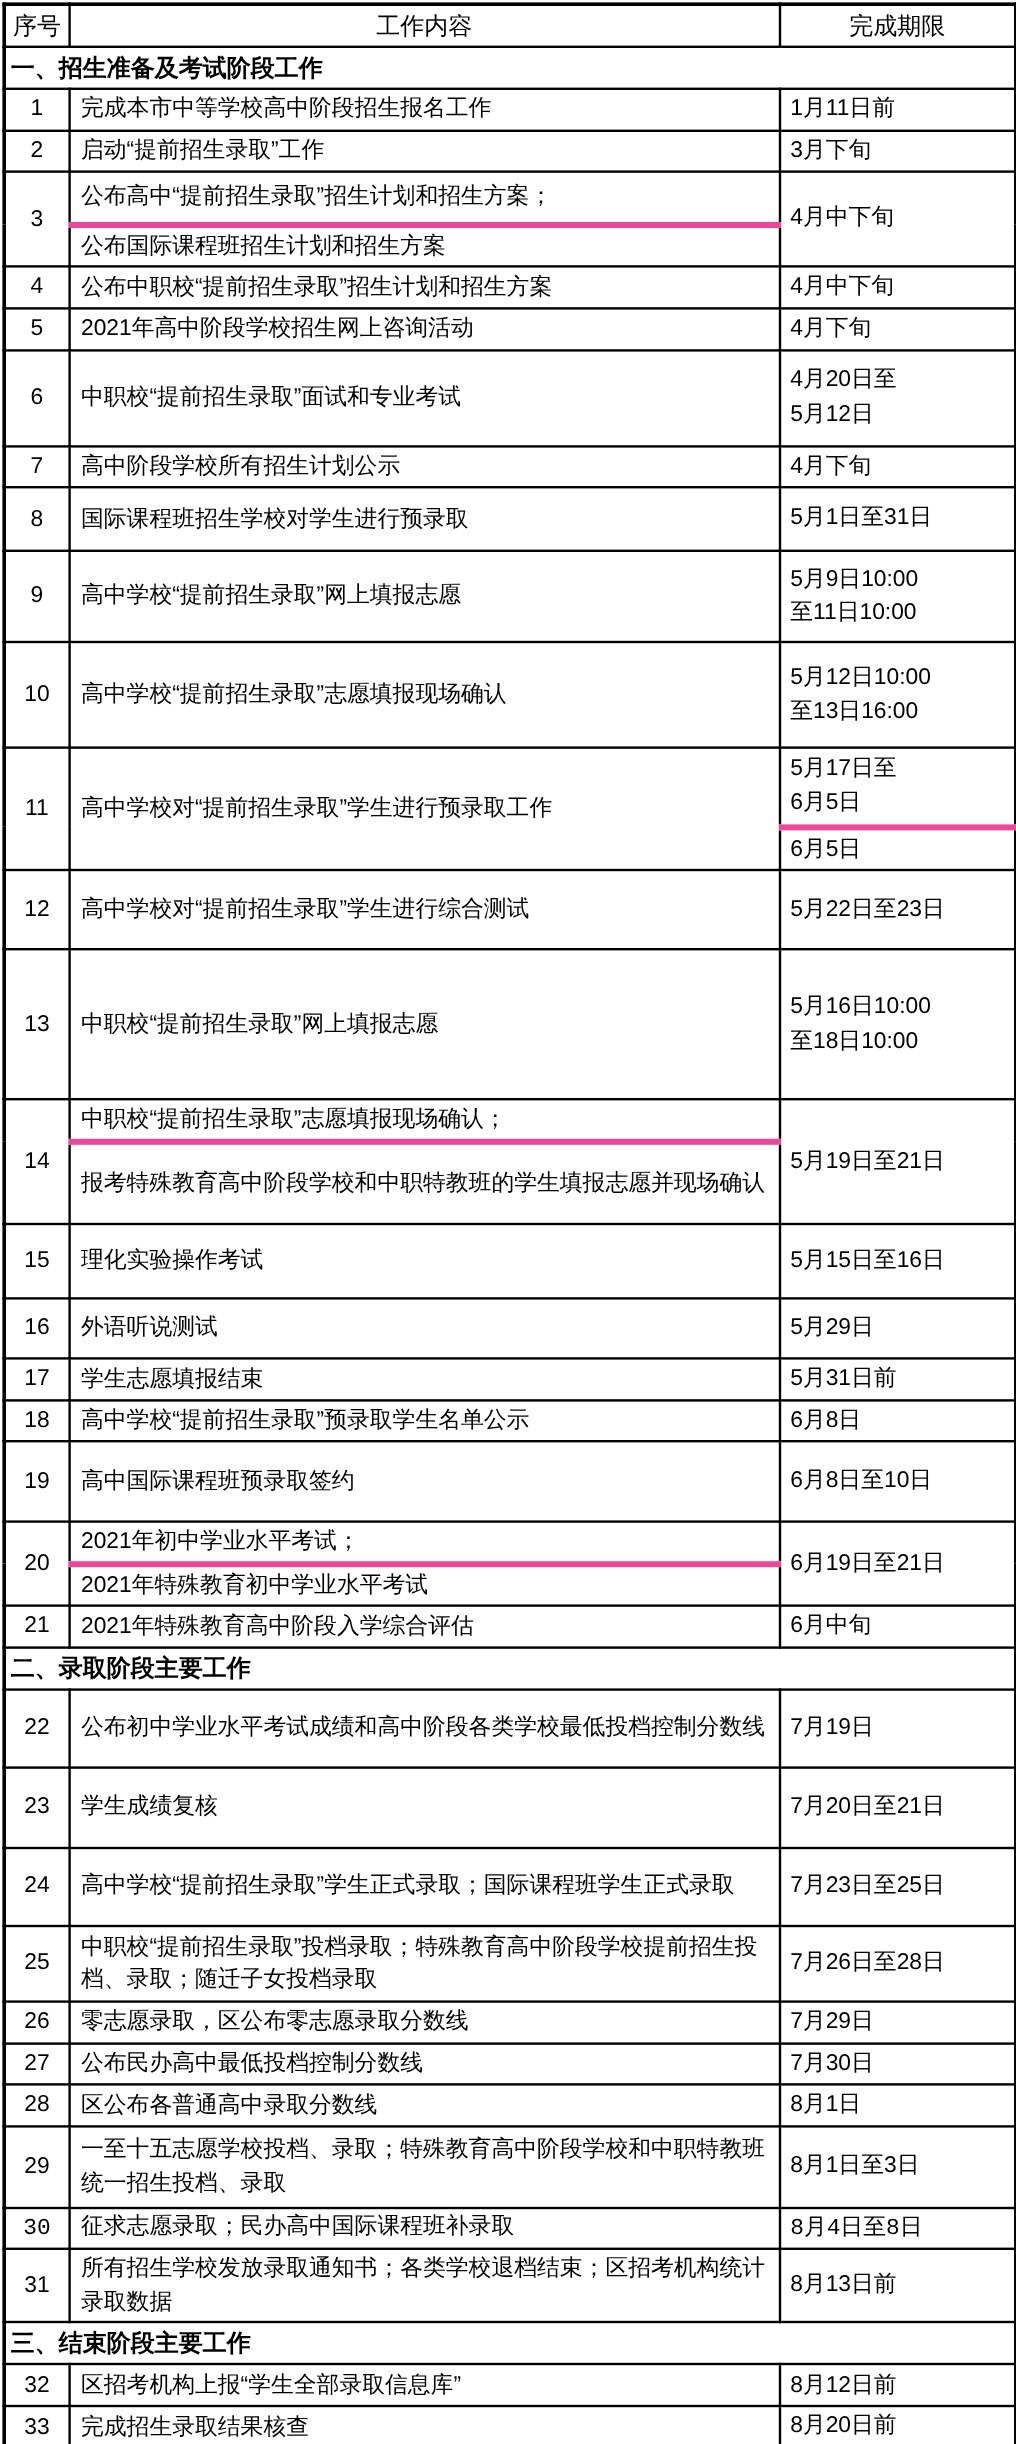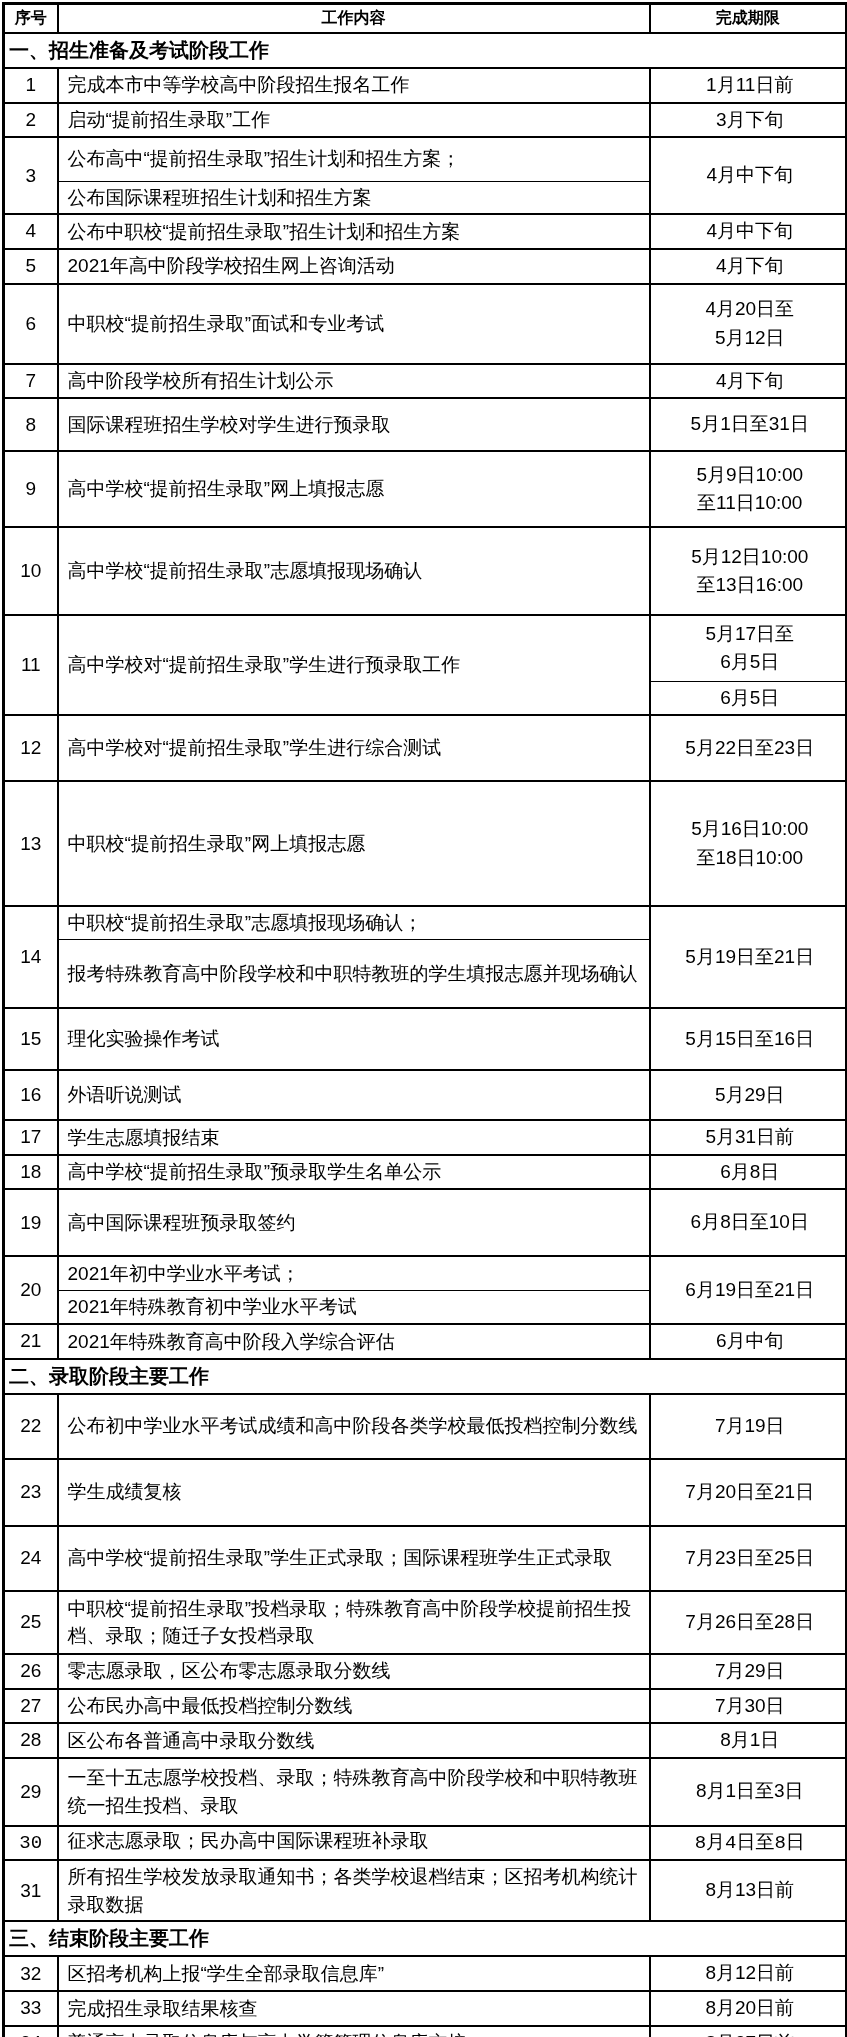--- a/index.html
+++ b/index.html
@@ -1,26 +1,26 @@
 <!DOCTYPE html>
 <html><head>
 <meta charset="utf-8">
 <style>
   html,body{margin:0;padding:0;background:#ffffff;}
   body{width:847px;font-family:"Liberation Sans","DejaVu Sans",sans-serif;color:#000;}
   .table-wrap{padding:2px;}
   table{border-collapse:collapse;table-layout:fixed;width:843px;border:3px solid #000;}
   td,th{border:2px solid #000;vertical-align:middle;color:#000;overflow:hidden;}
-  th{font-size:16px;font-weight:bold;text-align:center;padding:3px 4px;}
+  th{font-size:20px;font-weight:normal;text-align:center;padding:3px 4px;}
   .no-cell{font-size:19px;text-align:center;padding:1px 2px;}
   .content-cell{font-size:19px;text-align:left;padding:2px 6px 2px 9px;line-height:1.45;}
-  .deadline-cell{font-size:19px;text-align:center;padding:2px 4px 2px 8px;white-space:pre-line;line-height:1.5;}
+  .deadline-cell{font-size:19px;text-align:left;padding:2px 4px 2px 8px;white-space:pre-line;line-height:1.5;}
   .section-cell{font-size:20px;font-weight:bold;padding:3px 4px;}
   .pre-sub{border-bottom:1px solid #000;}
-  .sub-cell{border-top:1px solid #ec4899;}
+  .sub-cell{border-top:5px solid #ec4899;}
 </style>
 </head>
 <body>
 
 <div class="table-wrap">
   <table>
     <colgroup>
       <col style="width:54px">
       <col style="width:592px">
       <col style="width:197px">

